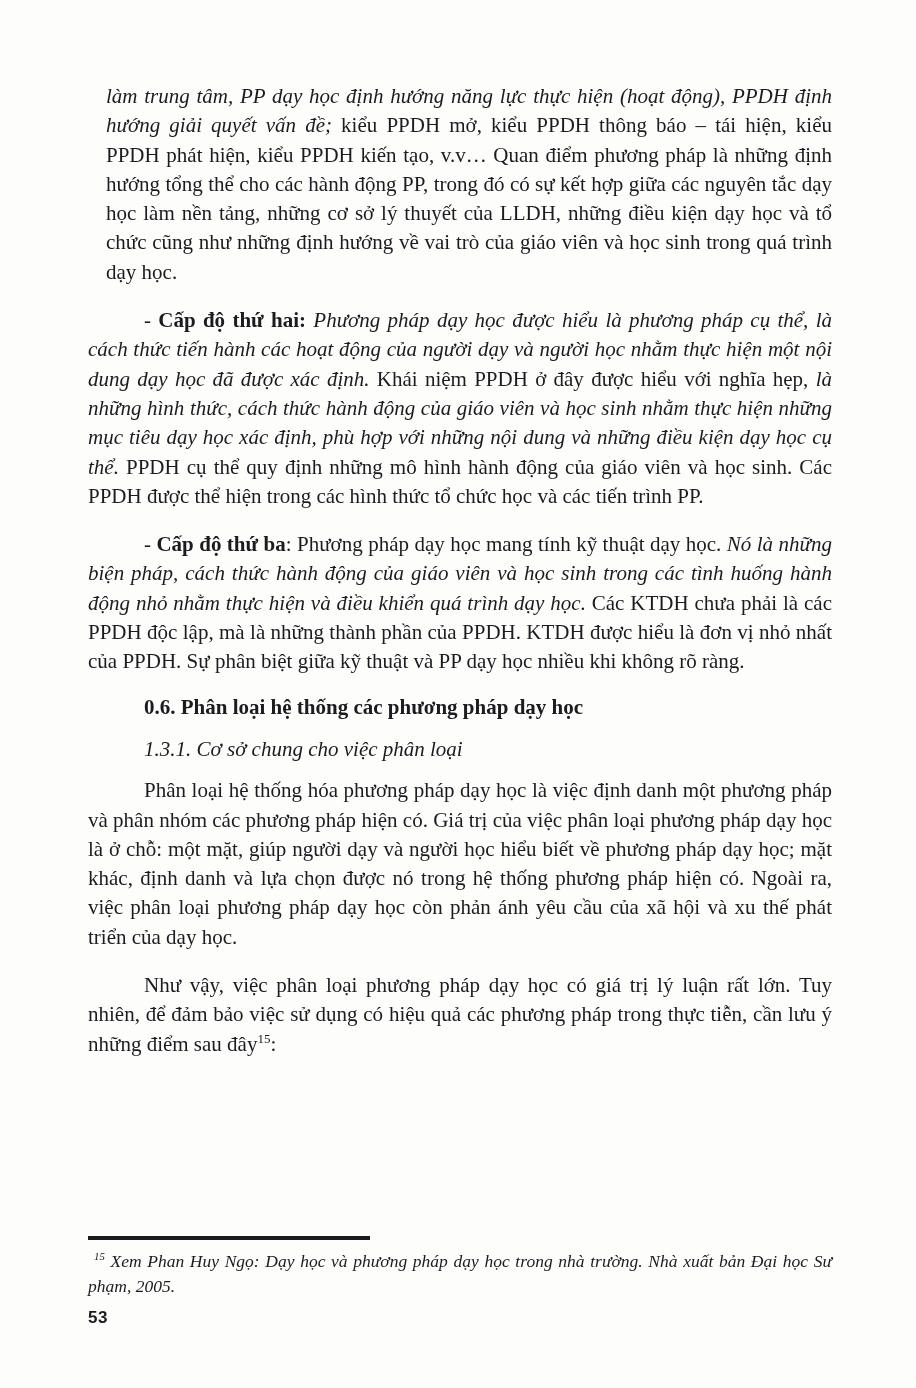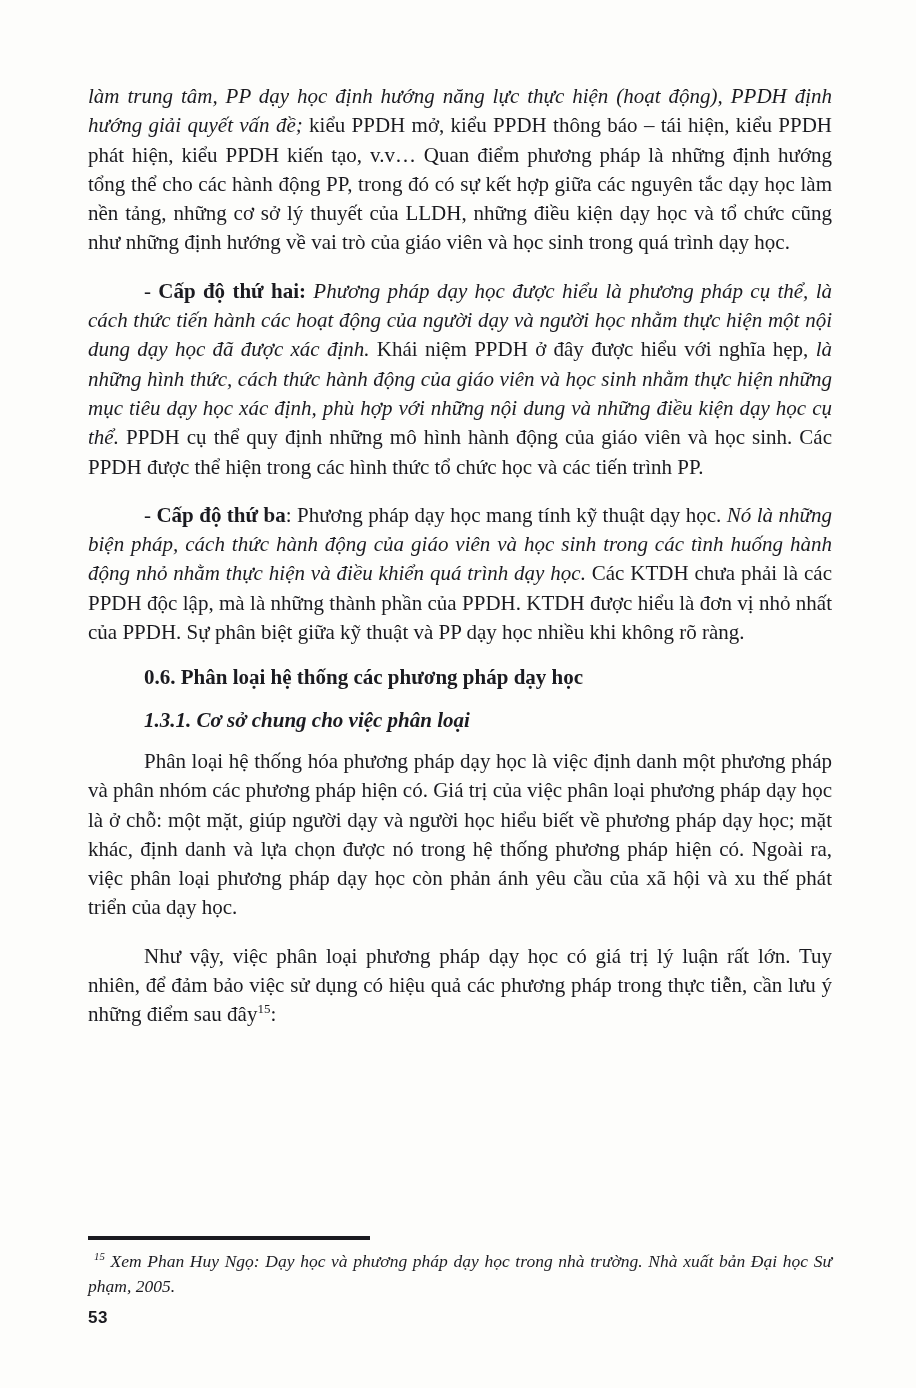--- a/index.html
+++ b/index.html
@@ -27,30 +27,30 @@
   }
   .text-column p{
     margin:0;
     font-size:21px;
     line-height:29.3px;
     text-align:justify;
     text-justify:inter-word;
   }
   .text-column p + p{margin-top:19px;}
   p.body{text-indent:56px;}
-  p.no-indent{text-indent:0;}
+  p.no-indent{text-indent:0;margin-left:18px;}
   p.heading{font-weight:bold;text-indent:56px;margin-top:16px !important;}
   p.subheading{text-indent:56px;margin-top:13px !important;}
   .subheading + .body{margin-top:12px !important;}
 
   
   .seg-normal{font-style:normal;font-weight:normal;}
   .seg-italic{font-style:italic;}
   .seg-bold{font-weight:bold;}
-  .seg-bold-italic{font-weight:bold;font-style:italic;}
+  .seg-bold-italic{font-weight:normal;font-style:italic;}
   sup.seg-sup, sup.seg-sup-italic{
     font-size:0.62em;
     line-height:0;
     vertical-align:super;
   }
   sup.seg-sup-italic{font-style:italic;}
 
   
   .footnote-area{
     position:absolute;

